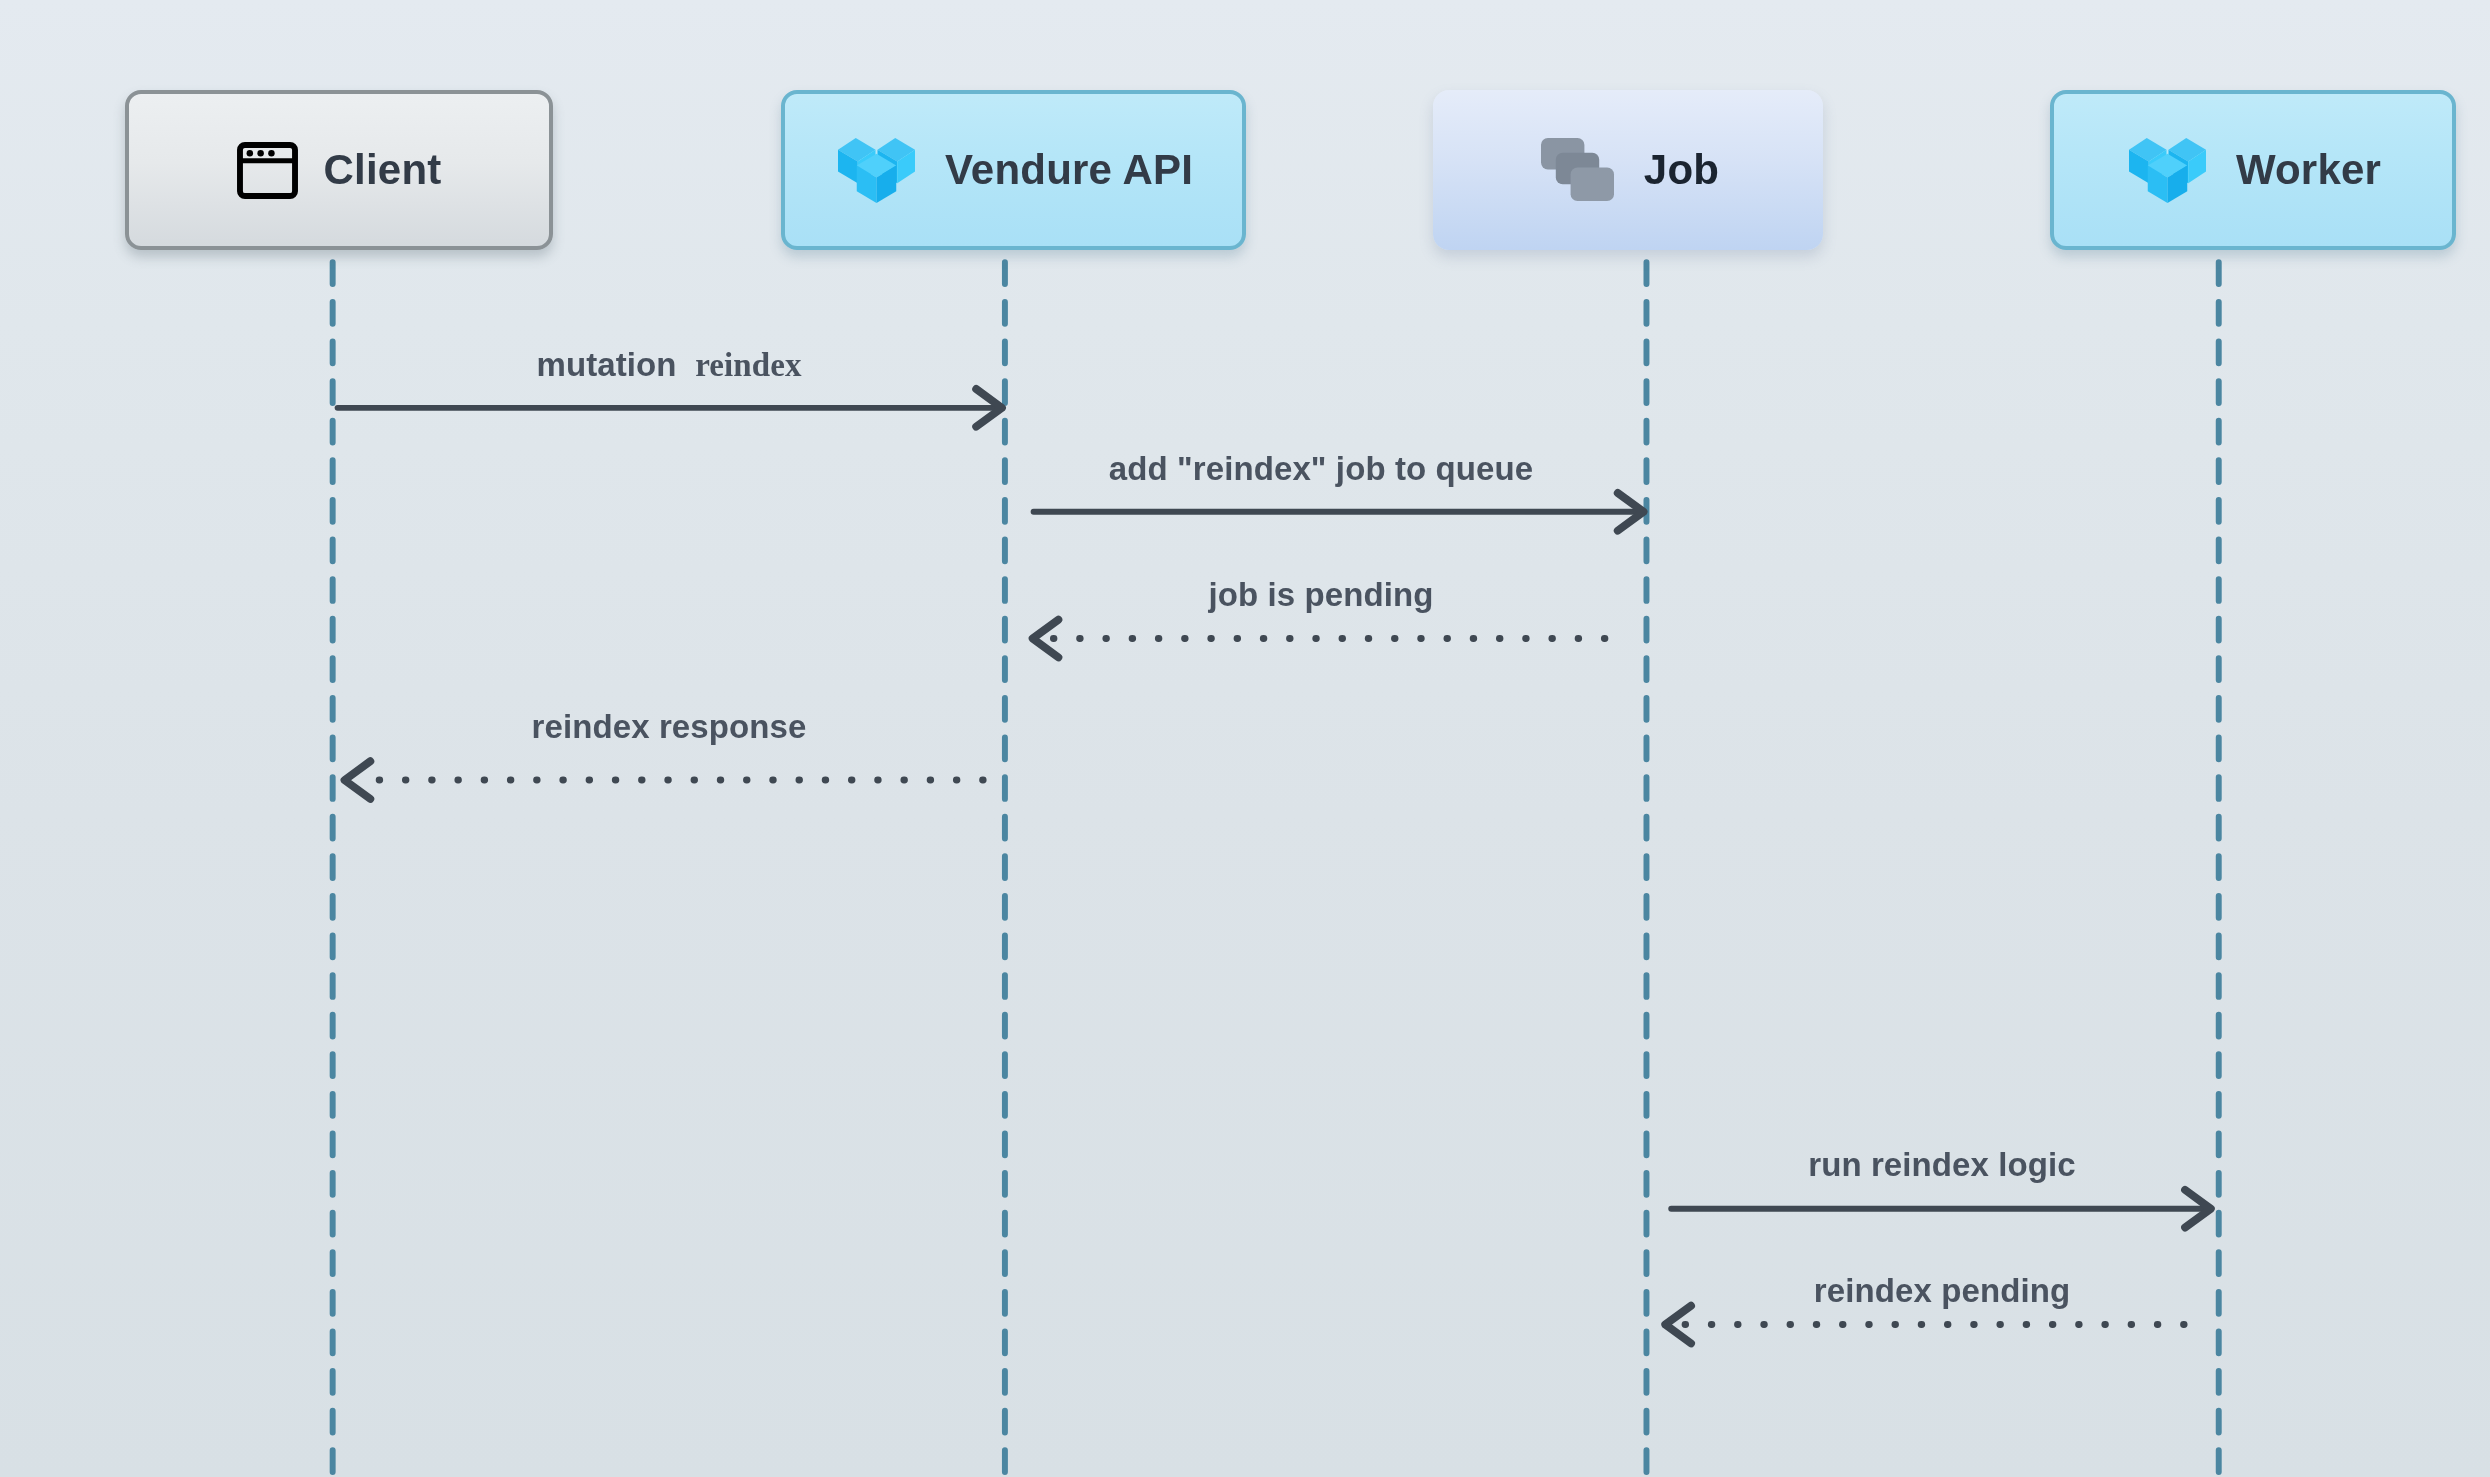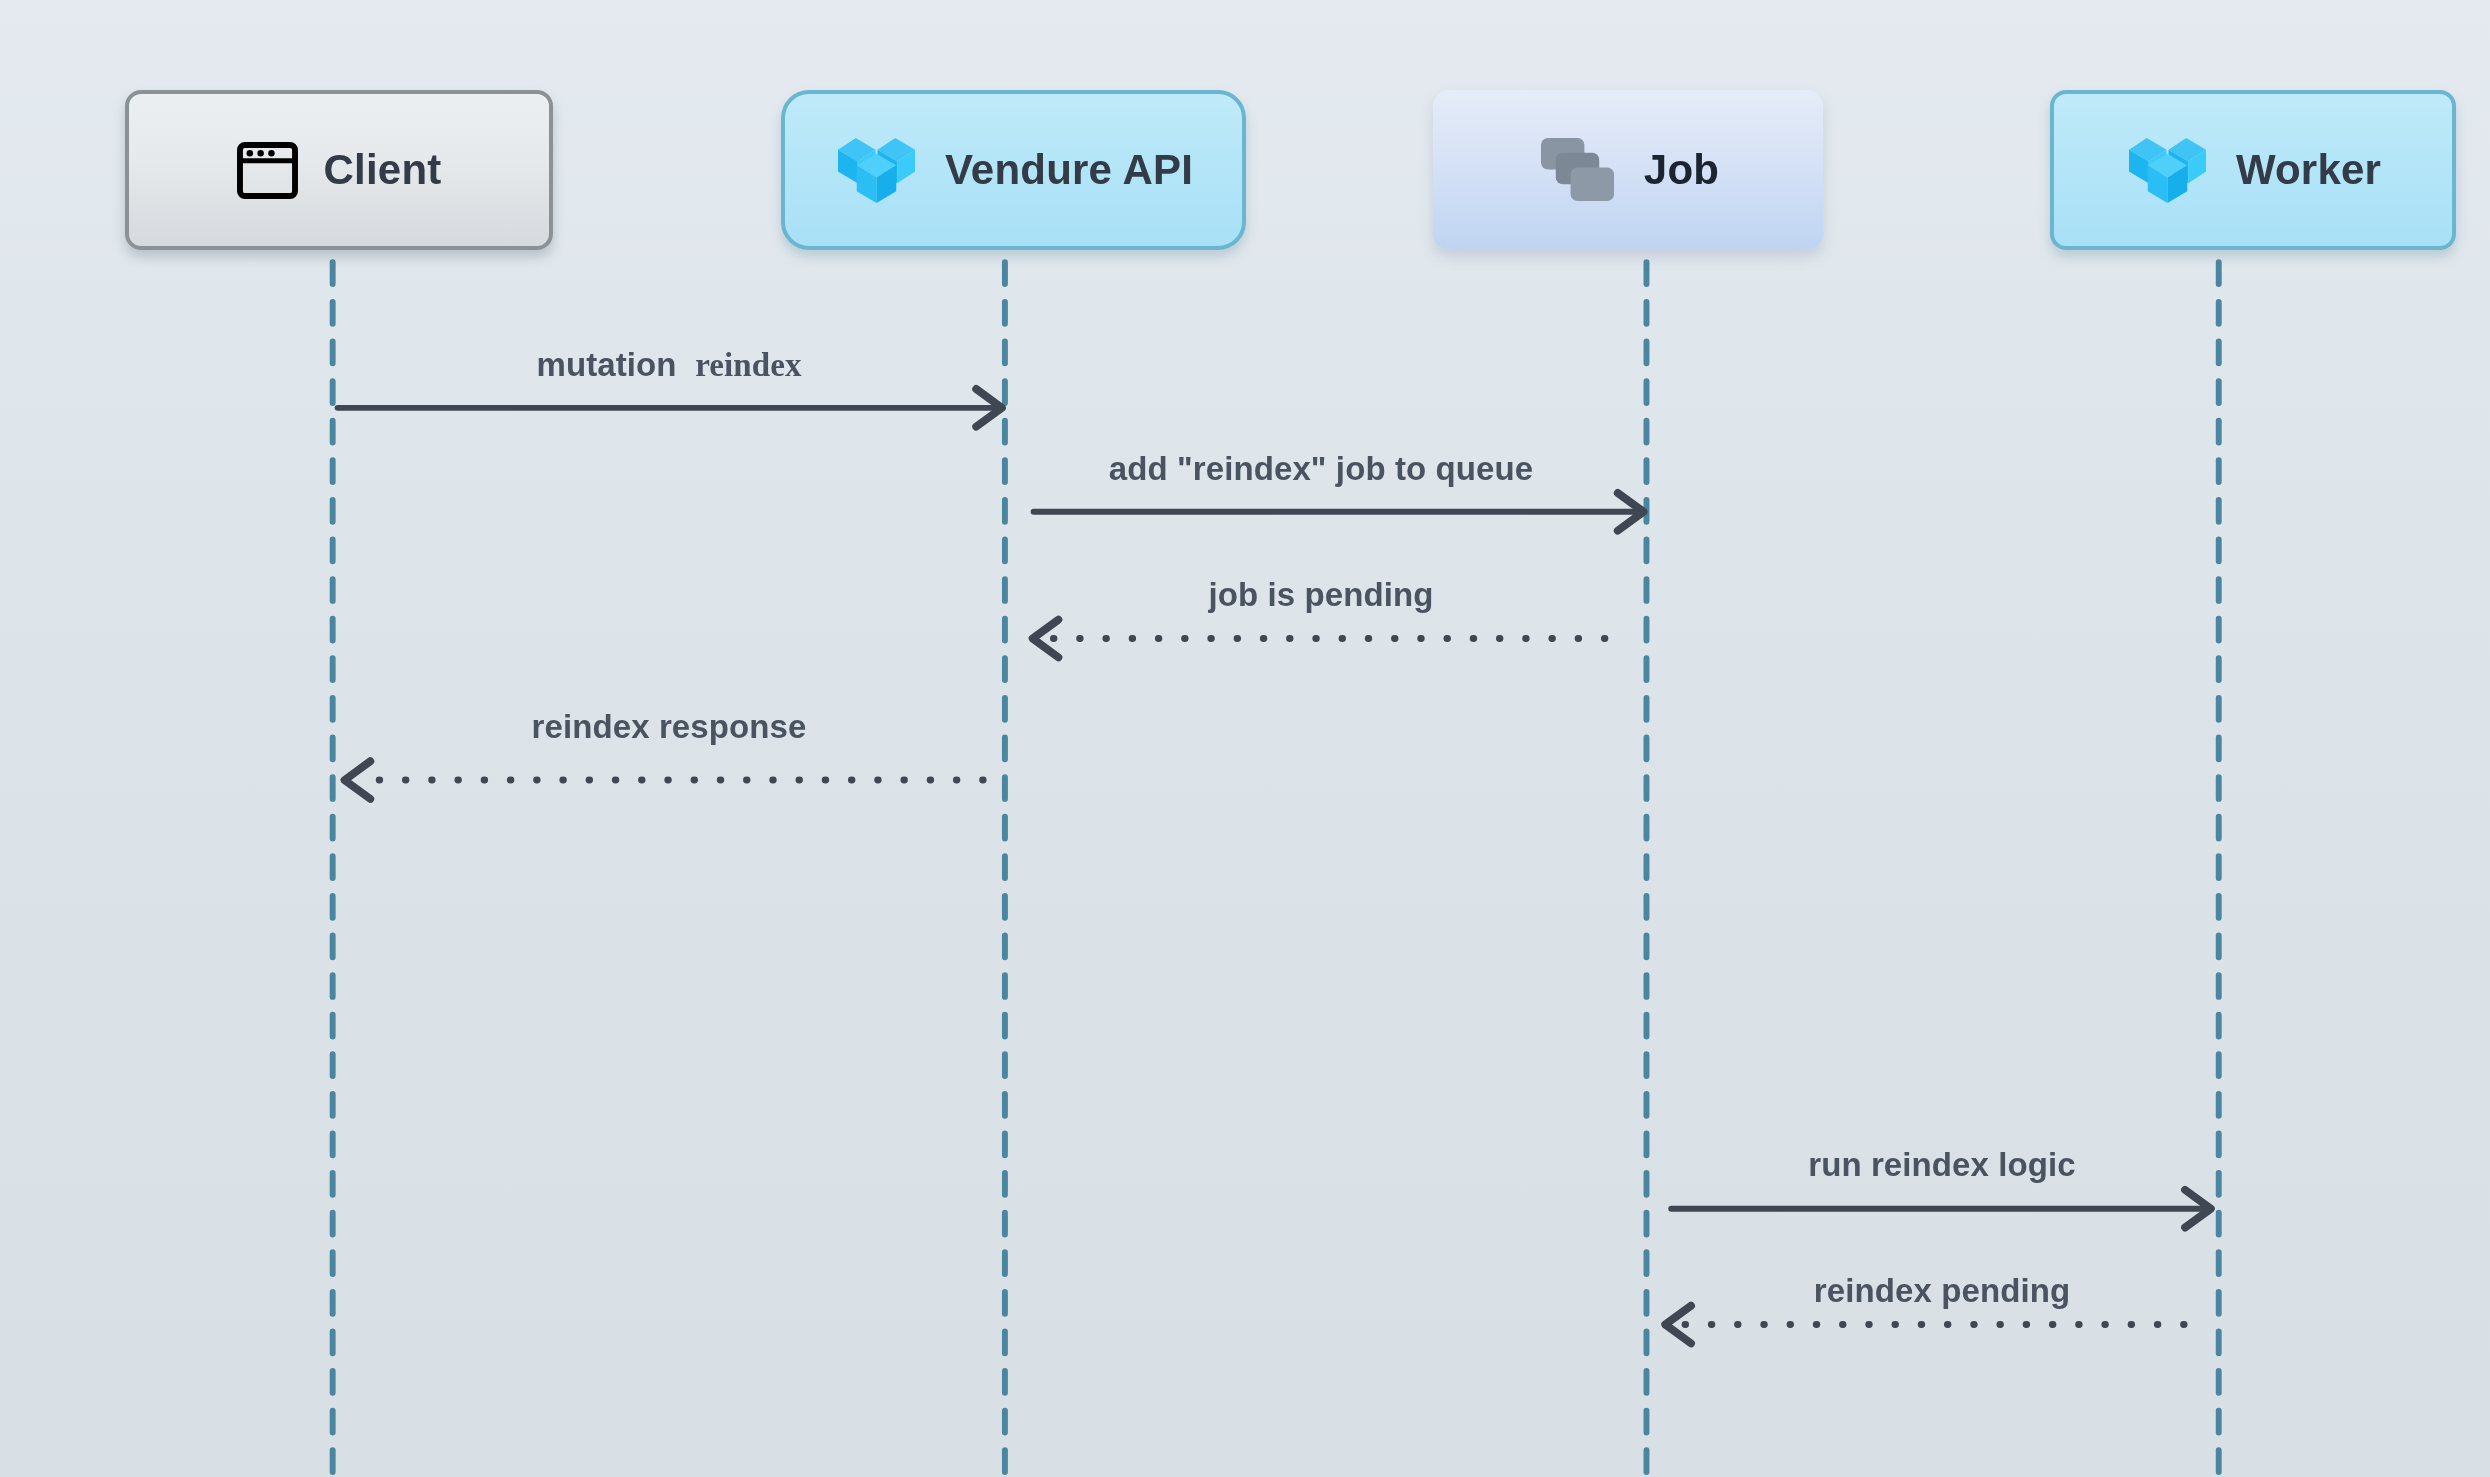--- a/index.html
+++ b/index.html
@@ -110,21 +110,21 @@
           <svg width="61" height="57" viewBox="0 0 62 58" fill="none">
     <rect x="3" y="3" width="56" height="52" rx="5" stroke="#000" stroke-width="6"></rect>
     <line x1="3" y1="19" x2="59" y2="19" stroke="#000" stroke-width="5"></line>
     <circle cx="13" cy="11.5" r="3.3" fill="#000"></circle>
     <circle cx="24" cy="11.5" r="3.3" fill="#000"></circle>
     <circle cx="35" cy="11.5" r="3.3" fill="#000"></circle>
   </svg>
         </span>
         <span class="actor-label">Client</span>
       </div>
-      <div class="actor-box theme-vendure" style="left: 781px; top: 90px; width: 465px; height: 160px; border-radius: 28px;">
+      <div class="actor-box theme-vendure" style="left: 781px; top: 90px; width: 465px; height: 160px;">
         <span class="actor-icon">
           <svg width="85" height="77" viewBox="0 0 86 78" fill="none">
 
     <path d="M4 18 L22 6 L42 18 L24 30 Z" fill="#40C4F5"></path>
     <path d="M4 18 L24 30 L24 52 L4 40 Z" fill="#1CB5F0"></path>
     <path d="M24 30 L42 18 L42 40 L24 52 Z" fill="#3ACBFA"></path>
 
     <path d="M44 18 L62 6 L82 18 L64 30 Z" fill="#40C4F5"></path>
     <path d="M44 18 L64 30 L64 52 L44 40 Z" fill="#1CB5F0"></path>
     <path d="M64 30 L82 18 L82 40 L64 52 Z" fill="#3ACBFA"></path>

